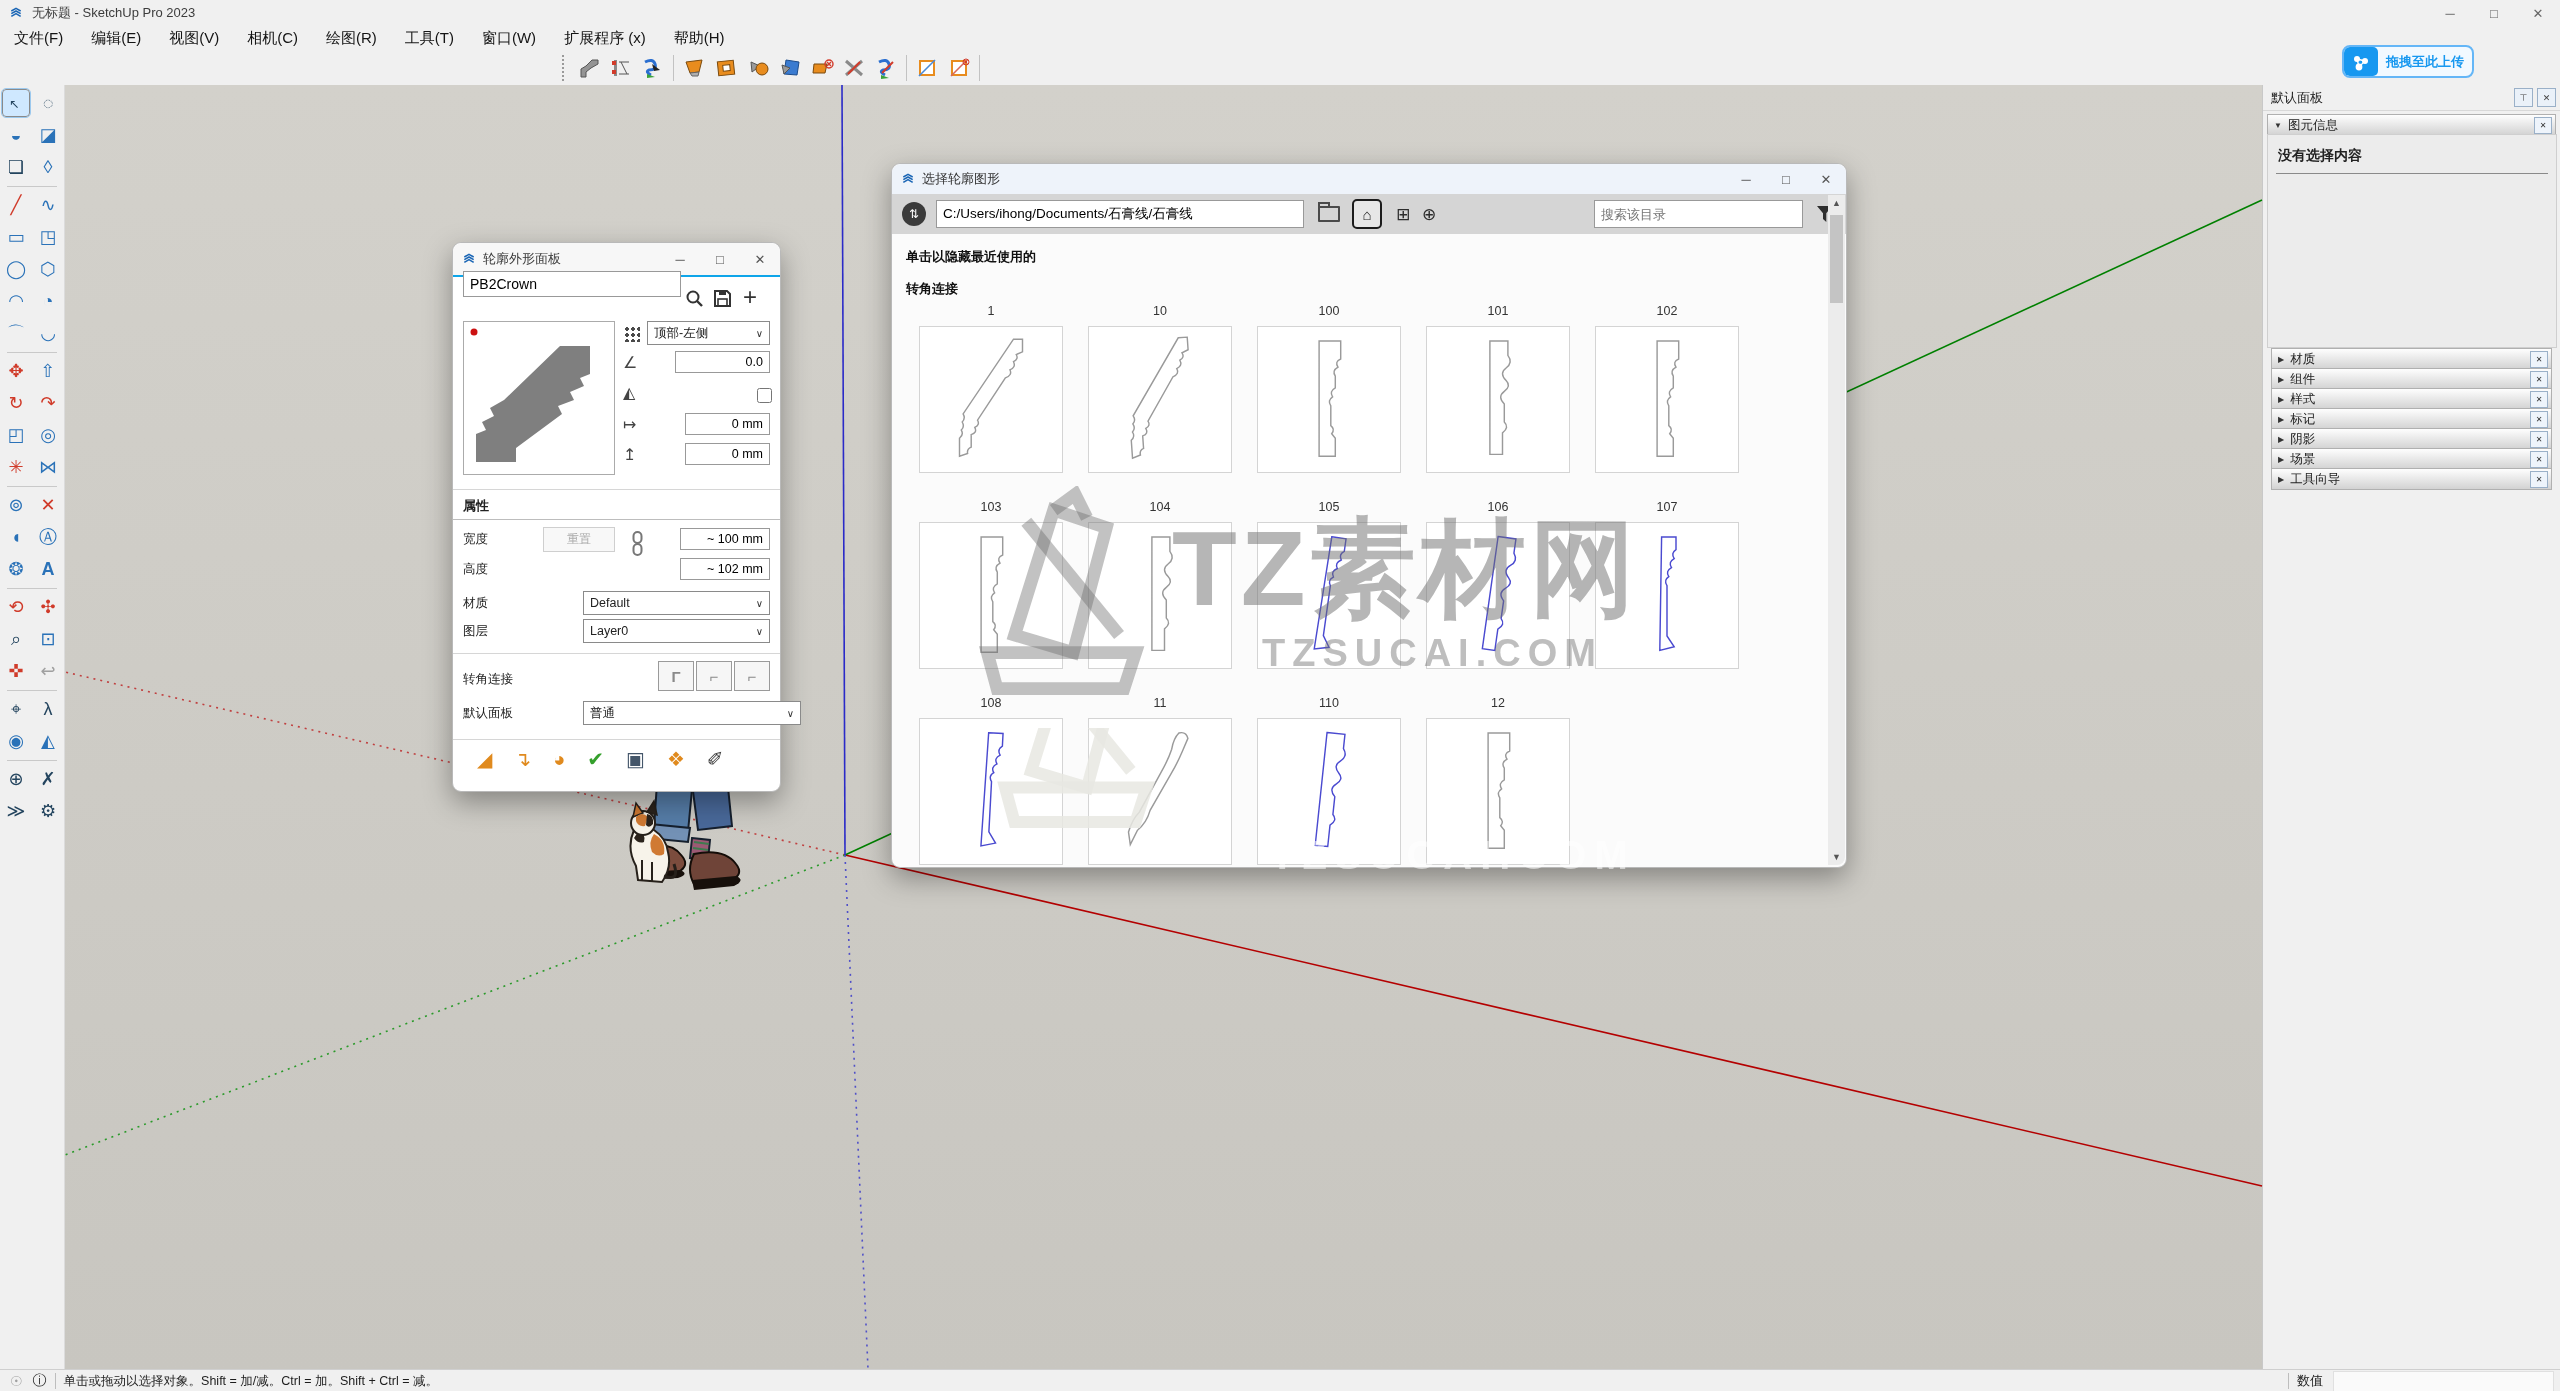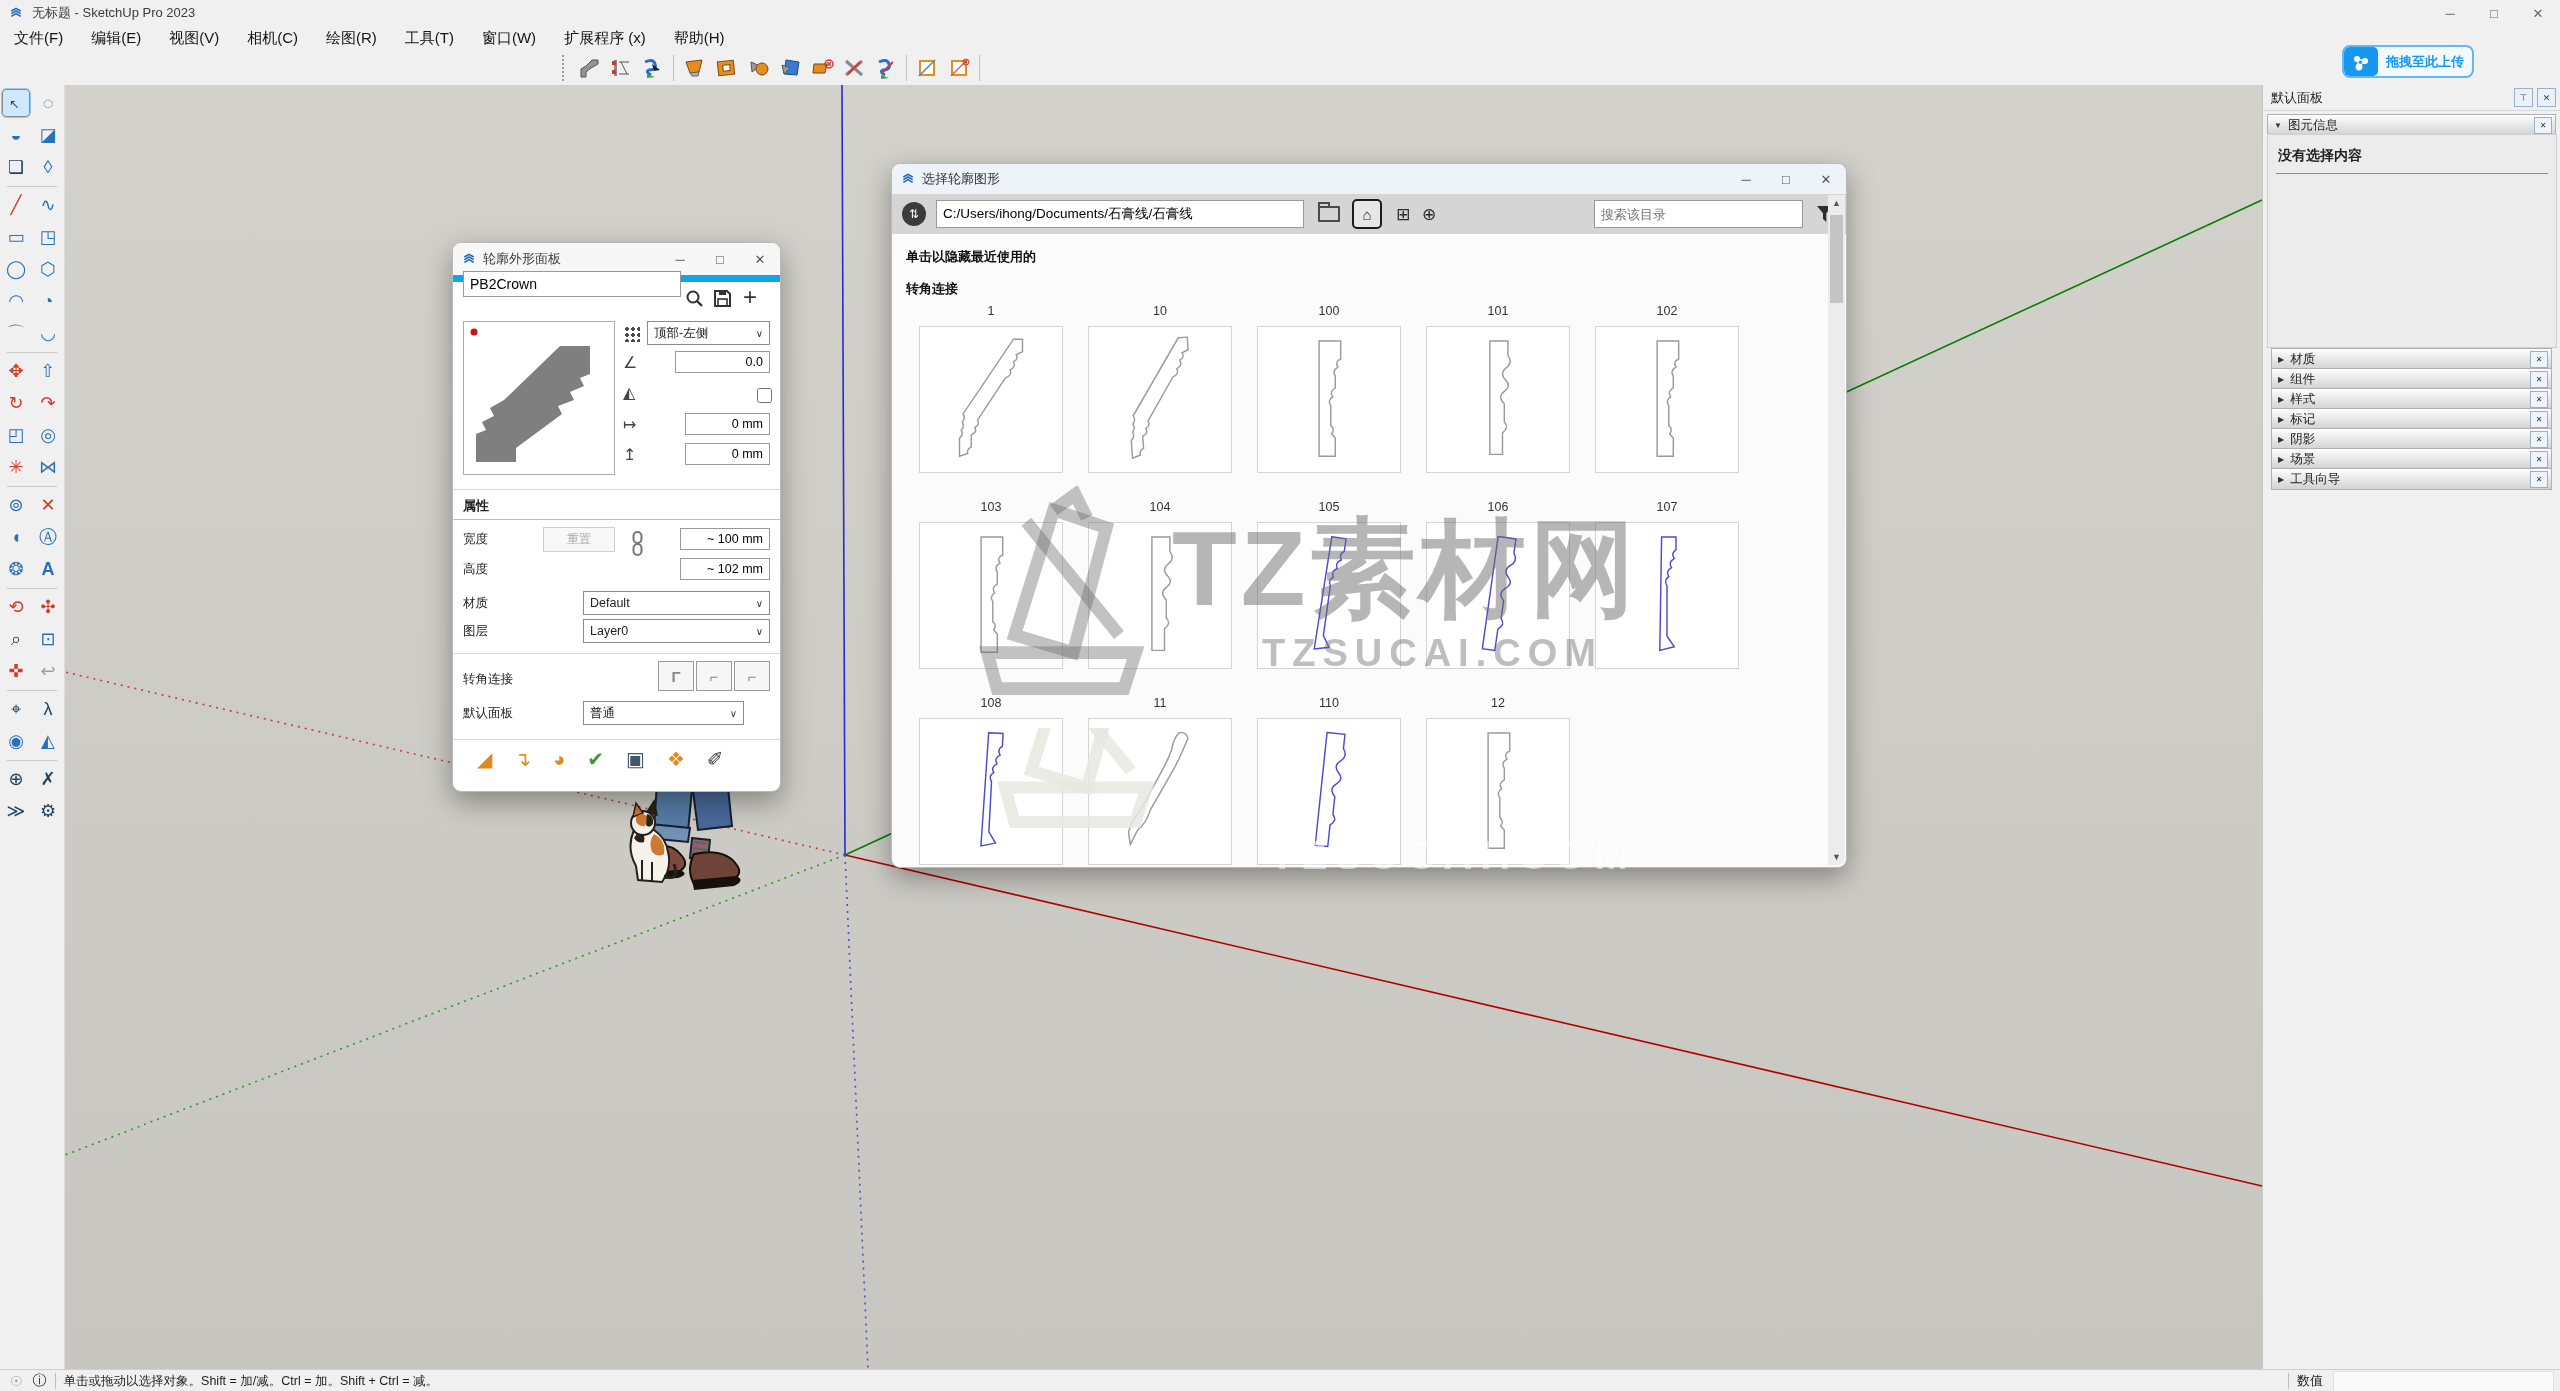--- a/index.html
+++ b/index.html
@@ -36,21 +36,21 @@
   #axes{left:0;top:0;width:2560px;height:1391px;pointer-events:none;z-index:1;}
   #person{left:628px;top:768px;z-index:2;}
   
   #wm{left:0;top:0;width:2560px;height:1391px;pointer-events:none;z-index:40;}
   .wm-title{position:absolute;left:1172px;top:498px;font-size:106px;font-weight:bold;color:rgba(110,110,110,.5);letter-spacing:4px;}
   .wm-sub{position:absolute;left:1262px;top:632px;font-size:38px;font-weight:bold;color:rgba(110,110,110,.45);letter-spacing:7px;}
   .wm-sub2{position:absolute;left:1270px;top:833px;font-size:40px;font-weight:bold;color:rgba(255,255,255,.55);letter-spacing:8px;}
   
   .fpanel{background:#fff;border:1px solid #b9b9b9;border-radius:9px;
           box-shadow:0 10px 28px rgba(0,0,0,.35);}
-  .ptitle{height:32px;display:flex;align-items:center;border-bottom:7px solid #0ea5e9;
+  .ptitle{height:32px;display:flex;align-items:center;border-bottom:2px solid #0ea5e9;
           border-radius:9px 9px 0 0;background:#f7f7f7;}
   .ptitle .t{font-size:13px;color:#3a3a3a;margin-left:6px;}
   .pbtn{width:40px;height:28px;display:flex;align-items:center;justify-content:center;font-size:13px;color:#555;}
   .field{border:1px solid #999;background:#fff;font-size:12.5px;padding:1px 6px;box-sizing:border-box;
          font-family:"Liberation Sans","DejaVu Sans",sans-serif;}
   .field.num{text-align:right;}
   .sel{border:1px solid #8a8a8a;background:#fff;display:flex;align-items:center;font-size:12.5px;
        padding:0 6px;box-sizing:border-box;justify-content:space-between;}
   .caret{font-size:10px;color:#333;}
   .lab{font-size:12.5px;color:#222;}
@@ -474,21 +474,21 @@
     <div class="sel abs" style="left:130px;top:376px;width:187px;height:24px">
       <span>Layer0</span>
         <span class="caret">∨</span>
       </div>
     <div class="divide" style="top:410px"></div>
     <div class="abs lab" style="left:10px;top:428px">转角连接</div>
     <div class="cornerbtn" style="left:205px;top:418px">Γ</div>
     <div class="cornerbtn" style="left:243px;top:418px">⌐</div>
     <div class="cornerbtn" style="left:281px;top:418px">⌐</div>
     <div class="abs lab" style="left:10px;top:462px">默认面板</div>
-    <div class="sel abs" style="left:130px;top:458px;width:161px;height:24px">
+    <div class="sel abs" style="left:130px;top:458px;width:218px;height:24px">
       <span>普通</span>
         <span class="caret">∨</span>
       </div>
     <div class="divide" style="top:496px"></div>
     <div class="abs flex" style="left:24px;top:504px;gap:22px">
       <span class="bot-ico" style="color:#e08a1e">◢</span>
       <span class="bot-ico" style="color:#e08a1e">↴</span>
       <span class="bot-ico" style="color:#e08a1e">◕</span>
       <span class="bot-ico" style="color:#35a02c">✔</span>
       <span class="bot-ico" style="color:#44566a">▣</span>

